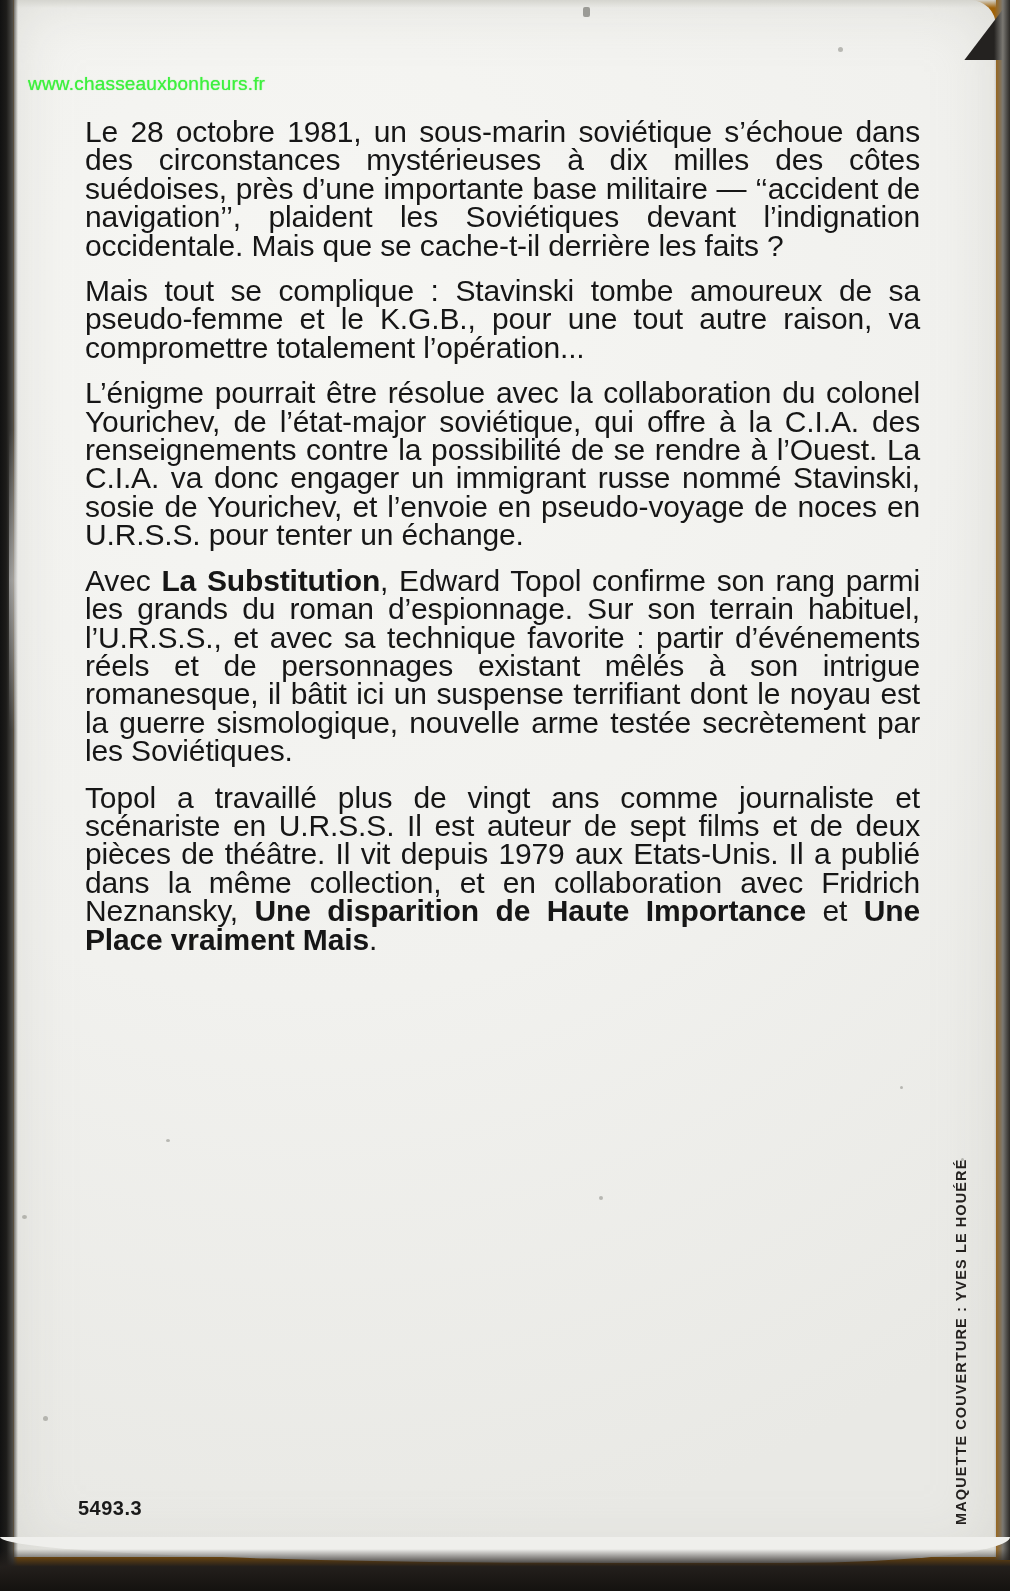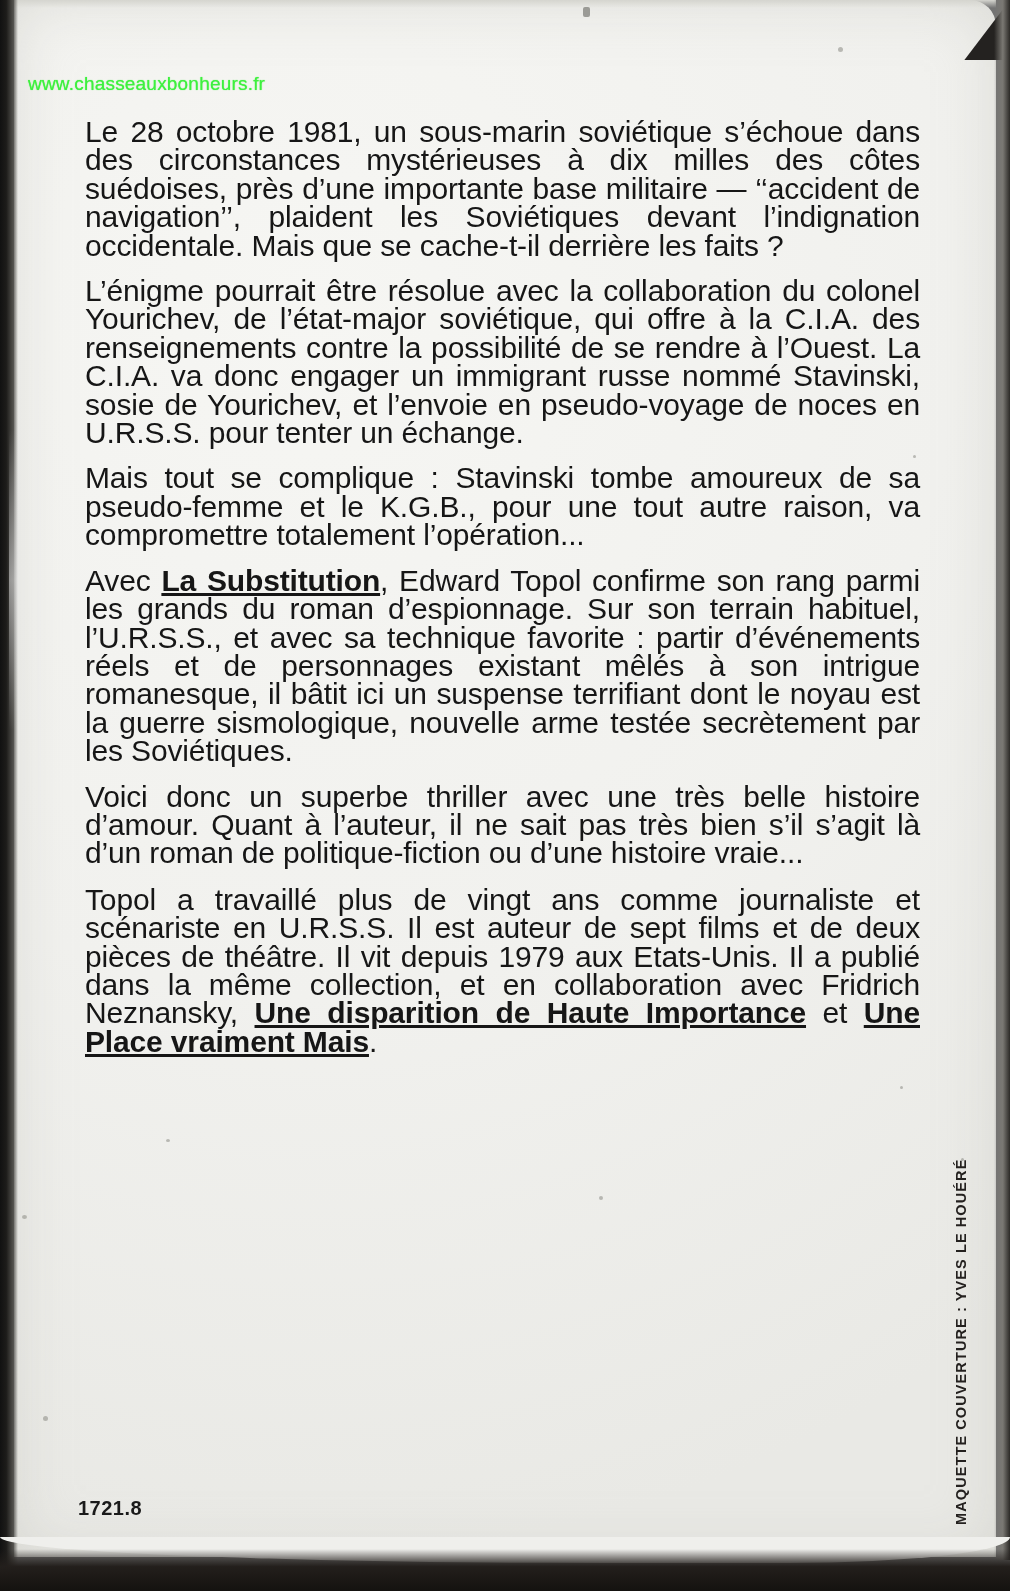--- a/index.html
+++ b/index.html
@@ -5,21 +5,21 @@
   html, body {
     margin: 0;
     padding: 0;
     background: #1a1a1a;
   }
   .page {
     position: relative;
     width: 1010px;
     height: 1591px;
     overflow: hidden;
-    background: #737373;
+    background: #a16207;
     font-family: "Liberation Sans", sans-serif;
   }
   
   .paper {
     position: absolute;
     left: 14px;
     top: 0px;
     width: 982px;
     height: 1557px;
     background:
@@ -118,21 +118,20 @@
     text-align: justify;
     text-justify: inter-word;
     letter-spacing: -0.15px;
     -webkit-font-smoothing: none;
   }
   .blurb p.gap-before {
     margin-top: 18px;
   }
   .blurb b {
     font-weight: bold;
-    text-decoration: underline;
   }
 
   
   .code {
     position: absolute;
     left: 78px;
     top: 1497px;
     font-size: 20px;
     font-weight: bold;
     color: #1a1a1a;
@@ -193,35 +192,32 @@
   <div class="speck" style="left:838px;top:47px;width:5px;height:5px;"></div>
   <div class="speck" style="left:913px;top:455px;width:3px;height:3px;"></div>
 
   <div class="watermark">www.chasseauxbonheurs.fr</div>
 
   <div class="blurb">
     <p>
       <span>Le 28 octobre 1981, un sous-marin soviétique s’échoue dans des circonstances mystérieuses à dix milles des côtes suédoises, près d’une importante base militaire — ‘‘accident de navigation’’, plaident les Soviétiques devant l’indignation occidentale. Mais que se cache-t-il derrière les faits ?</span>
     </p>
     <p>
+      <span>Mais tout se complique : Stavinski tombe amoureux de sa pseudo-femme et le K.G.B., pour une tout autre raison, va compromettre totalement l’opération...</span>
+    </p>
+    <p>
       <span>L’énigme pourrait être résolue avec la collaboration du colonel Yourichev, de l’état-major soviétique, qui offre à la C.I.A. des renseignements contre la possibilité de se rendre à l’Ouest. La C.I.A. va donc engager un immigrant russe nommé Stavinski, sosie de Yourichev, et l’envoie en pseudo-voyage de noces en U.R.S.S. pour tenter un échange.</span>
     </p>
     <p>
-      <span>Mais tout se complique : Stavinski tombe amoureux de sa pseudo-femme et le K.G.B., pour une tout autre raison, va compromettre totalement l’opération...</span>
-    </p>
-    <p>
       <span>Avec </span><b>La Substitution</b><span>, Edward Topol confirme son rang parmi les grands du roman d’espionnage. Sur son terrain habituel, l’U.R.S.S., et avec sa technique favorite : partir d’événements réels et de personnages existant mêlés à son intrigue romanesque, il bâtit ici un suspense terrifiant dont le noyau est la guerre sismologique, nouvelle arme testée secrètement par les Soviétiques.</span>
-    </p>
-    <p>
-      <span>Voici donc un superbe thriller avec une très belle histoire d’amour. Quant à l’auteur, il ne sait pas très bien s’il s’agit là d’un roman de politique-fiction ou d’une histoire vraie...</span>
     </p>
     <p class="gap-before">
       <span>Topol a travaillé plus de vingt ans comme journaliste et scénariste en U.R.S.S. Il est auteur de sept films et de deux pièces de théâtre. Il vit depuis 1979 aux Etats-Unis. Il a publié dans la même collection, et en collaboration avec Fridrich Neznansky, </span><b>Une disparition de Haute Importance</b><span> et </span><b>Une Place vraiment Mais</b><span>.</span>
     </p>
   </div>
 
-  <div class="code">1721.8</div>
+  <div class="code">5493.3</div>
 
   <div class="credit">
     <span>MAQUETTE COUVERTURE : YVES LE HOUÉRÉ</span>
   </div>
 
 </div>
 
 </body></html>

